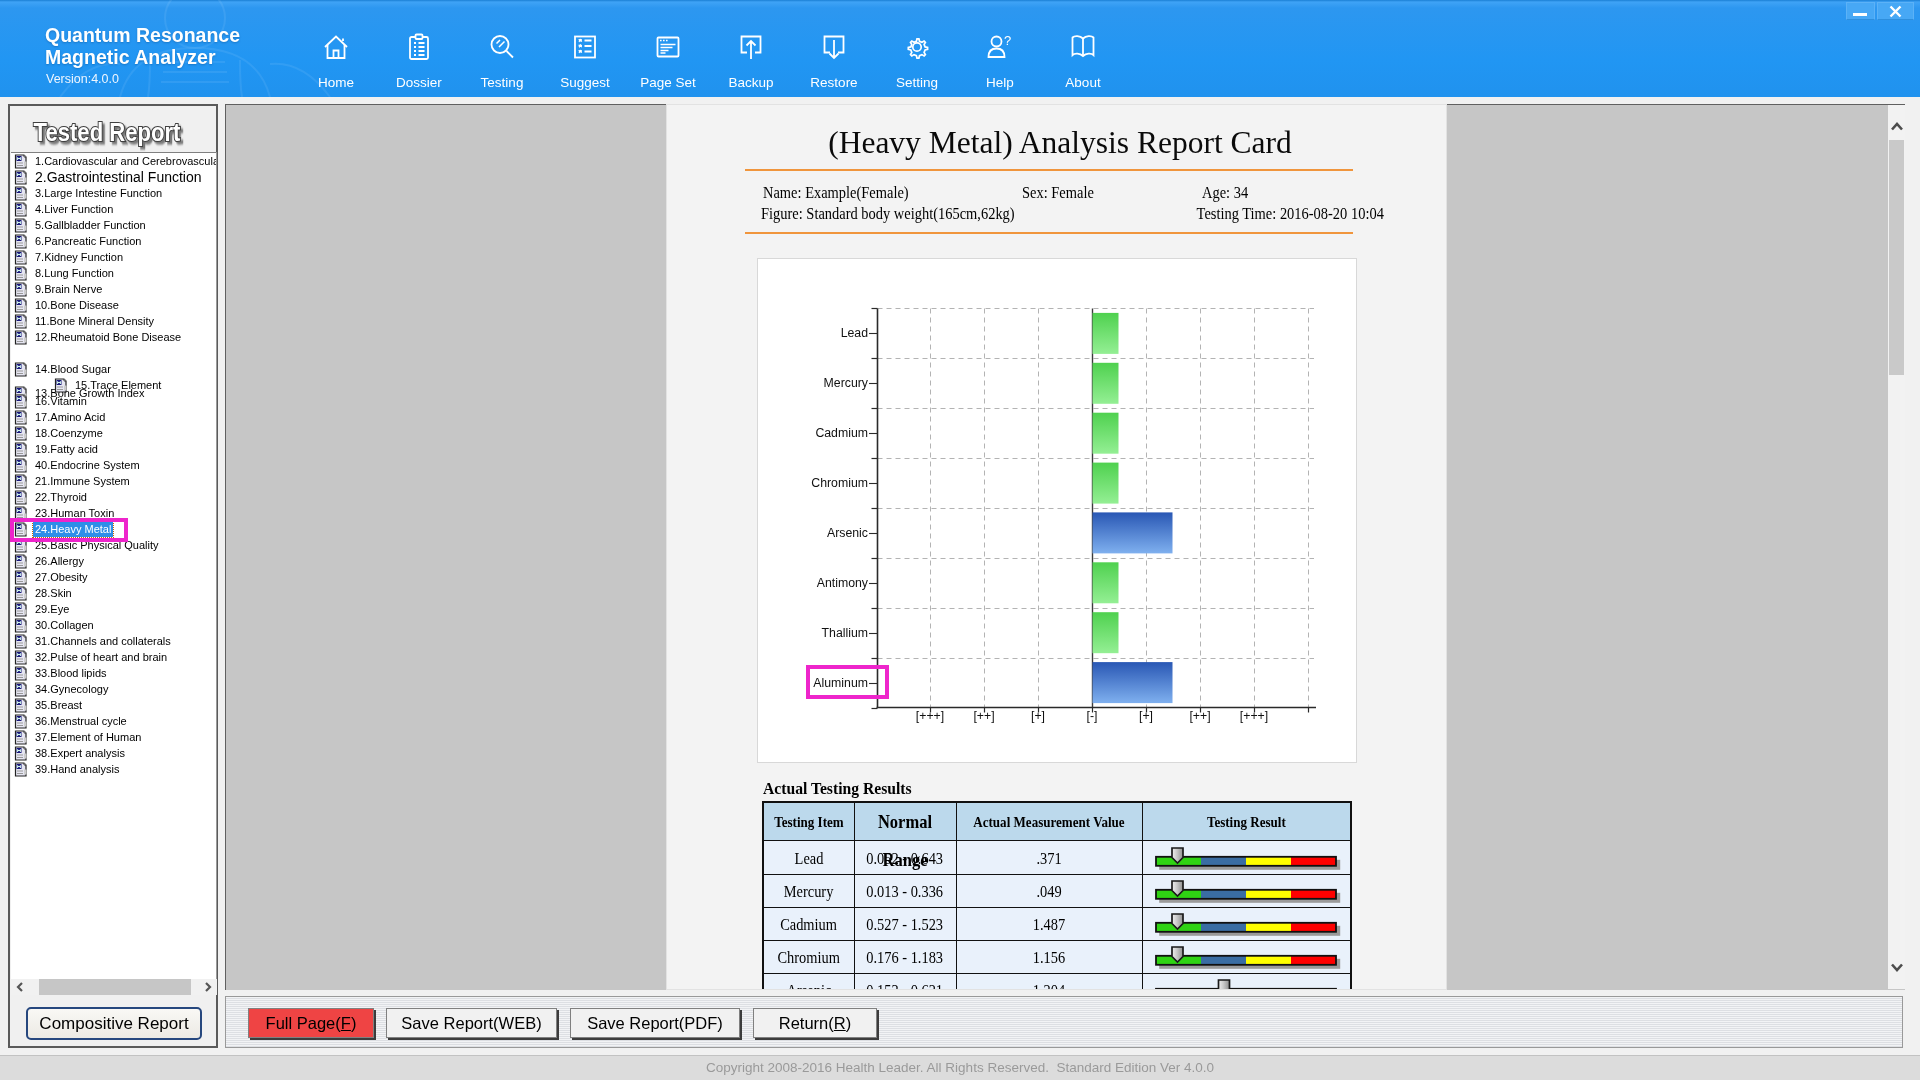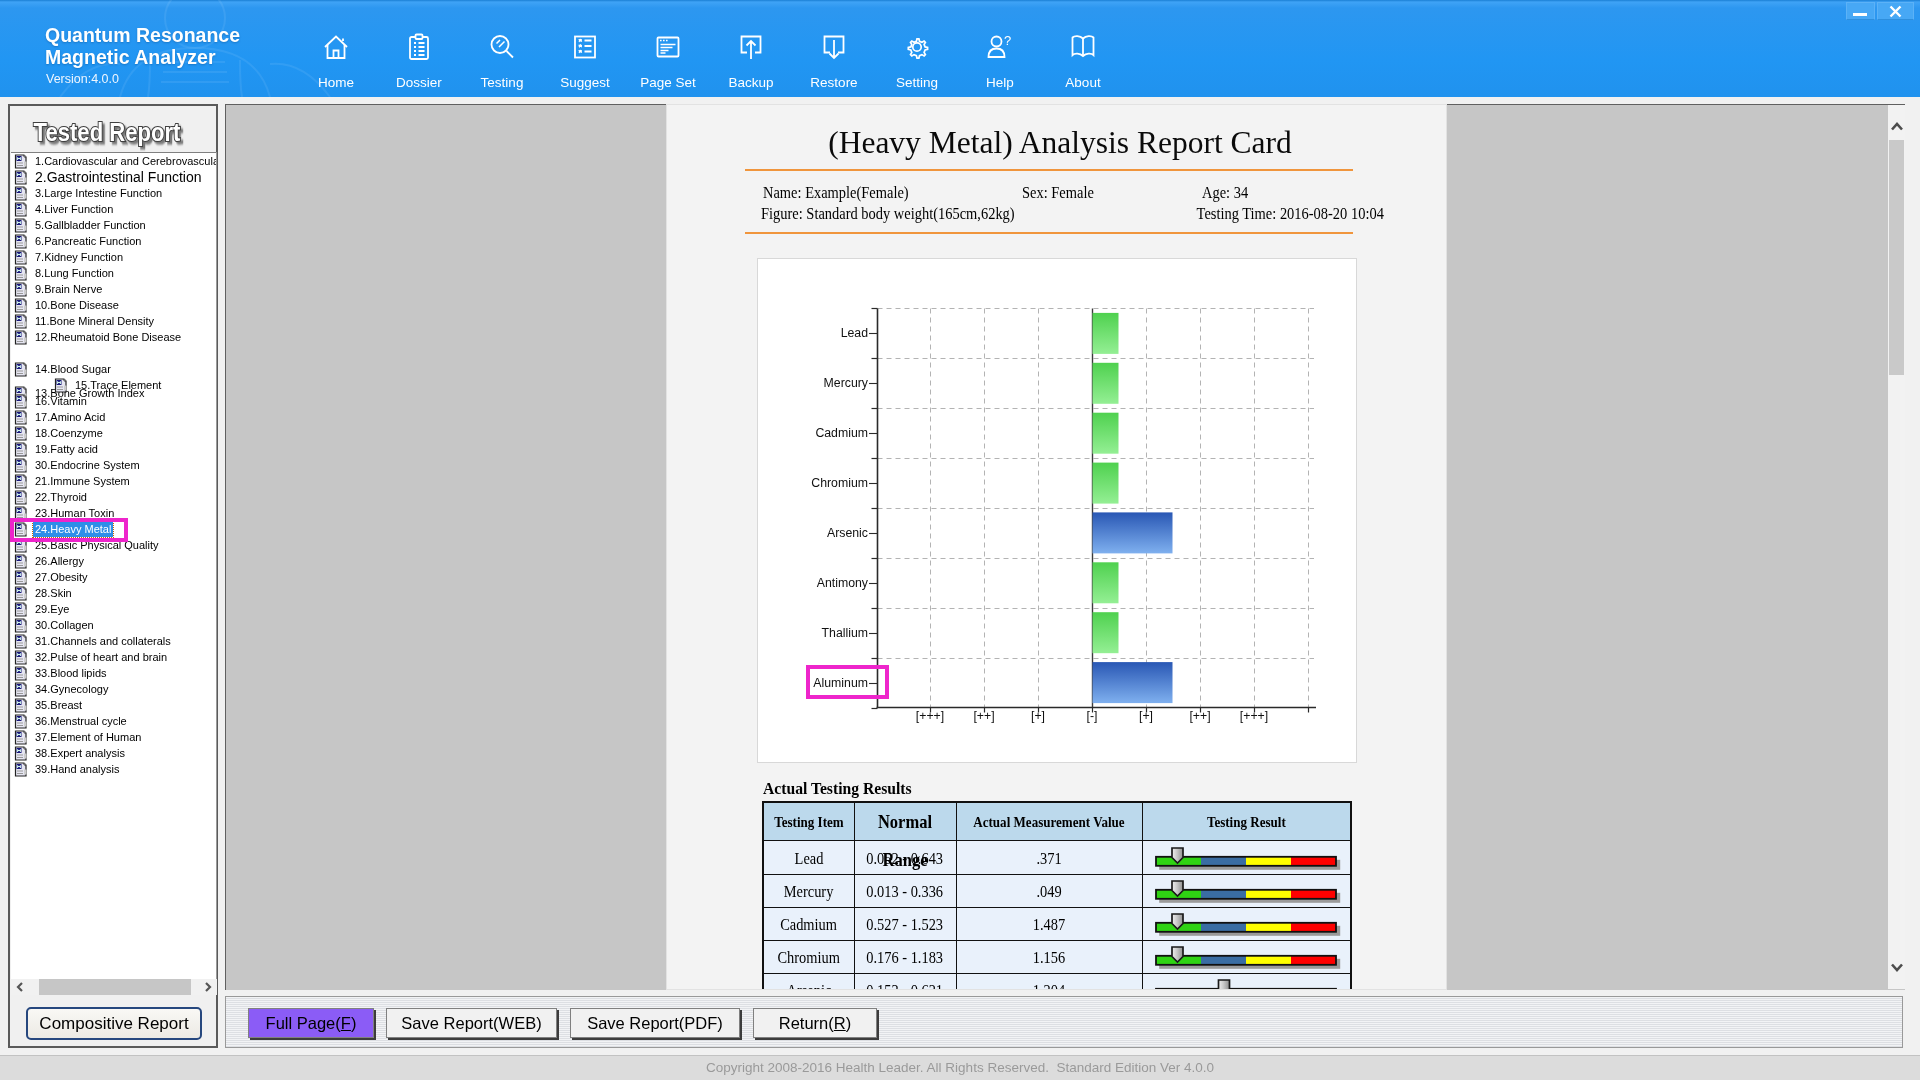--- a/index.html
+++ b/index.html
@@ -336,21 +336,21 @@
       </div>
     <div class="abs" style="left:0;top:304px;width:204px;height:16px;">
         <svg class="abs" style="left:3px;top:1px;" width="14" height="15" viewBox="0 0 14 15">
           <path d="M12 14 H1.5 V1 H10 L12 3 Z" fill="#e6e6f2" stroke="#222" stroke-width="1.2"></path>
           <path d="M10 1 L10 3 L12 3" fill="#fff" stroke="#222" stroke-width="0.8"></path>
           <rect x="2.5" y="2" width="5" height="5" fill="#1a1a7a"></rect>
           <path d="M3.6 6 V3.5 L5 5 L6.4 3.5 V6" stroke="#d8fff0" stroke-width="1" fill="none"></path>
           <path d="M3 9 h6 M3 11.5 h6" stroke="#999" stroke-width="1.1"></path>
           <rect x="10" y="7.5" width="2.5" height="5" fill="#ccc"></rect>
         </svg>
-        <div class="abs" style="left:24px;top:0px;height:16px;color:#000;font-size:11px;line-height:16px;white-space:nowrap;">30.Endocrine System</div>
+        <div class="abs" style="left:24px;top:0px;height:16px;color:#000;font-size:11px;line-height:16px;white-space:nowrap;">40.Endocrine System</div>
       </div>
     <div class="abs" style="left:0;top:320px;width:204px;height:16px;">
         <svg class="abs" style="left:3px;top:1px;" width="14" height="15" viewBox="0 0 14 15">
           <path d="M12 14 H1.5 V1 H10 L12 3 Z" fill="#e6e6f2" stroke="#222" stroke-width="1.2"></path>
           <path d="M10 1 L10 3 L12 3" fill="#fff" stroke="#222" stroke-width="0.8"></path>
           <rect x="2.5" y="2" width="5" height="5" fill="#1a1a7a"></rect>
           <path d="M3.6 6 V3.5 L5 5 L6.4 3.5 V6" stroke="#d8fff0" stroke-width="1" fill="none"></path>
           <path d="M3 9 h6 M3 11.5 h6" stroke="#999" stroke-width="1.1"></path>
           <rect x="10" y="7.5" width="2.5" height="5" fill="#ccc"></rect>
         </svg>
@@ -785,20 +785,20 @@
       <path d="M1 7.5 L6 2 L11 7.5" stroke="#4d4d4d" stroke-width="2.6" fill="none"></path>
     </svg>
   <div class="abs" style="left:1px;top:35px;width:15px;height:235px;background:#c9c9c9;"></div>
   <svg class="abs" style="left:3px;top:858px;" width="12" height="9" viewBox="0 0 12 9">
       <path d="M1 1.5 L6 7 L11 1.5" stroke="#4d4d4d" stroke-width="2.6" fill="none"></path>
     </svg>
 </div>
 
 <div class="abs" style="left:225px;top:996px;width:1678px;height:52px;border:1px solid #999;background:repeating-linear-gradient(#f2f3f5 0 1px,#dddfe3 1px 2px);">
 </div>
-<div class="abs" style="left:248px;top:1008px;width:126px;height:30px;background:#8b5cf6;border:1px solid #808080;box-shadow:2px 2px 0 #3c3c3c;text-align:center;line-height:28px;font-size:16.5px;color:#000;">Full Page(<u>F</u>)</div>
+<div class="abs" style="left:248px;top:1008px;width:126px;height:30px;background:#ef4444;border:1px solid #808080;box-shadow:2px 2px 0 #3c3c3c;text-align:center;line-height:28px;font-size:16.5px;color:#000;">Full Page(<u>F</u>)</div>
 <div class="abs" style="left:386px;top:1008px;width:171px;height:30px;background:#f1f1f1;border:1px solid #808080;box-shadow:2px 2px 0 #3c3c3c;text-align:center;line-height:28px;font-size:16.5px;color:#000;">Save Report(WEB)</div>
 <div class="abs" style="left:570px;top:1008px;width:170px;height:30px;background:#f1f1f1;border:1px solid #808080;box-shadow:2px 2px 0 #3c3c3c;text-align:center;line-height:28px;font-size:16.5px;color:#000;">Save Report(PDF)</div>
 <div class="abs" style="left:753px;top:1008px;width:124px;height:30px;background:#f1f1f1;border:1px solid #808080;box-shadow:2px 2px 0 #3c3c3c;text-align:center;line-height:28px;font-size:16.5px;color:#000;">Return(<u>R</u>)</div>
 
 <div class="abs" style="left:0;top:1055px;width:1920px;height:25px;background:#dcdcdc;border-top:1px solid #c2c2c2;text-align:center;line-height:24px;font-size:13.5px;color:#9a9a9a;">Copyright 2008-2016 Health Leader. All Rights Reserved.&nbsp; Standard Edition Ver 4.0.0</div>
 
 <div class="abs" style="left:10px;top:518px;width:118px;height:24px;border:4px solid #ee25cb;"></div>
 
 </body></html>

